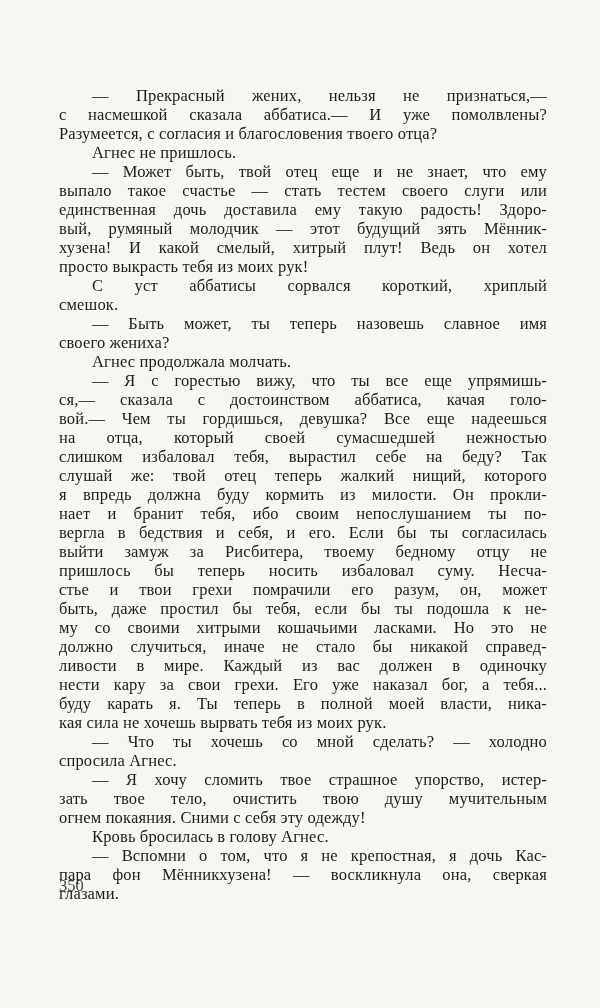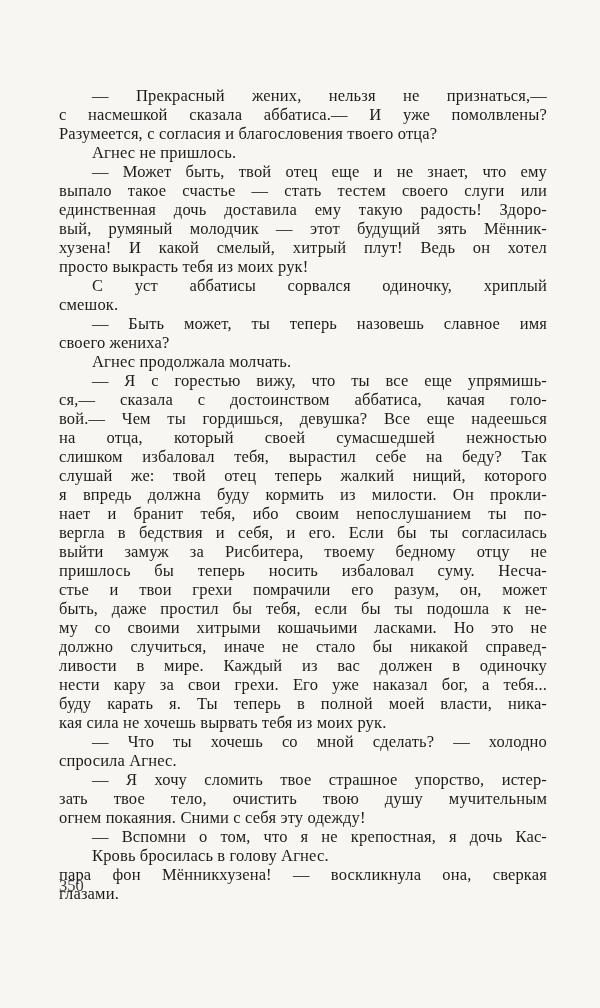--- a/index.html
+++ b/index.html
@@ -56,21 +56,21 @@
       <div class="line indent just">— Прекрасный жених, нельзя не признаться,—</div>
       <div class="line just">с насмешкой сказала аббатиса.— И уже помолвлены?</div>
       <div class="line">Разумеется, с согласия и благословения твоего отца?</div>
       <div class="line indent">Агнес не пришлось.</div>
       <div class="line indent just">— Может быть, твой отец еще и не знает, что ему</div>
       <div class="line just">выпало такое счастье — стать тестем своего слуги или</div>
       <div class="line just">единственная дочь доставила ему такую радость! Здоро-</div>
       <div class="line just">вый, румяный молодчик — этот будущий зять Мённик-</div>
       <div class="line just">хузена! И какой смелый, хитрый плут! Ведь он хотел</div>
       <div class="line">просто выкрасть тебя из моих рук!</div>
-      <div class="line indent just">С уст аббатисы сорвался одиночку, хриплый</div>
+      <div class="line indent just">С уст аббатисы сорвался короткий, хриплый</div>
       <div class="line">смешок.</div>
       <div class="line indent just">— Быть может, ты теперь назовешь славное имя</div>
       <div class="line">своего жениха?</div>
       <div class="line indent">Агнес продолжала молчать.</div>
       <div class="line indent just">— Я с горестью вижу, что ты все еще упрямишь-</div>
       <div class="line just">ся,— сказала с достоинством аббатиса, качая голо-</div>
       <div class="line just">вой.— Чем ты гордишься, девушка? Все еще надеешься</div>
       <div class="line just">на отца, который своей сумасшедшей нежностью</div>
       <div class="line just">слишком избаловал тебя, вырастил себе на беду? Так</div>
       <div class="line just">слушай же: твой отец теперь жалкий нищий, которого</div>
@@ -85,19 +85,19 @@
       <div class="line just">должно случиться, иначе не стало бы никакой справед-</div>
       <div class="line just">ливости в мире. Каждый из вас должен в одиночку</div>
       <div class="line just">нести кару за свои грехи. Его уже наказал бог, а тебя...</div>
       <div class="line just">буду карать я. Ты теперь в полной моей власти, ника-</div>
       <div class="line">кая сила не хочешь вырвать тебя из моих рук.</div>
       <div class="line indent just">— Что ты хочешь со мной сделать? — холодно</div>
       <div class="line">спросила Агнес.</div>
       <div class="line indent just">— Я хочу сломить твое страшное упорство, истер-</div>
       <div class="line just">зать твое тело, очистить твою душу мучительным</div>
       <div class="line">огнем покаяния. Сними с себя эту одежду!</div>
+      <div class="line indent">Кровь бросилась в голову Агнес.</div>
       <div class="line indent just">— Вспомни о том, что я не крепостная, я дочь Кас-</div>
-      <div class="line indent">Кровь бросилась в голову Агнес.</div>
       <div class="line just">пара фон Мённикхузена! — воскликнула она, сверкая</div>
       <div class="line">глазами.</div>
     </div>
   <div class="page-number">350</div>
 </div>
 
 </body></html>

